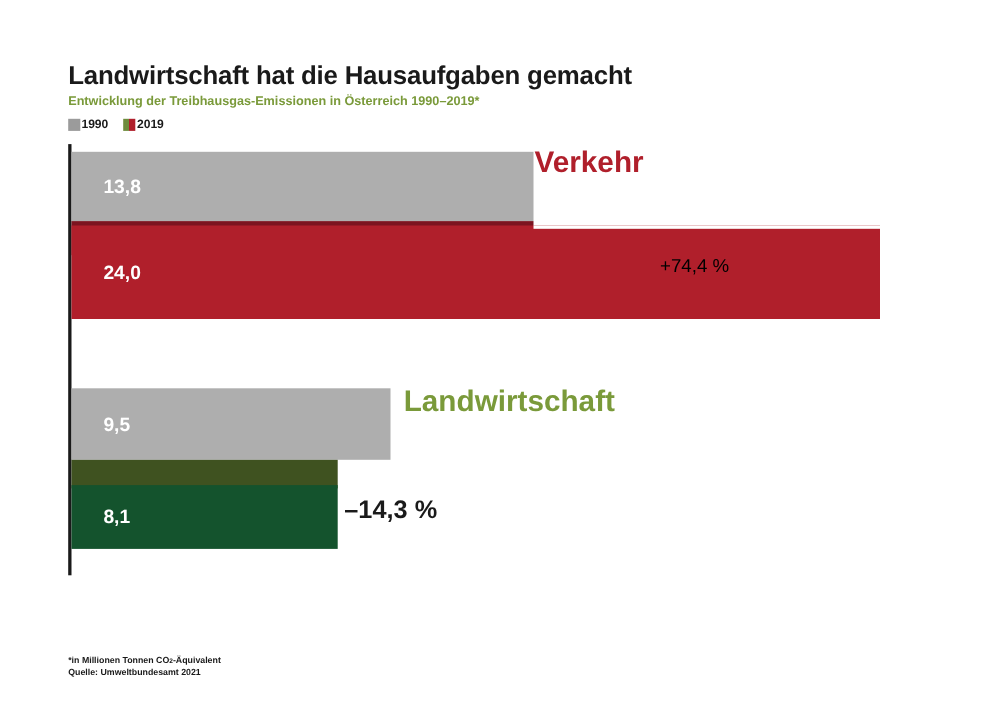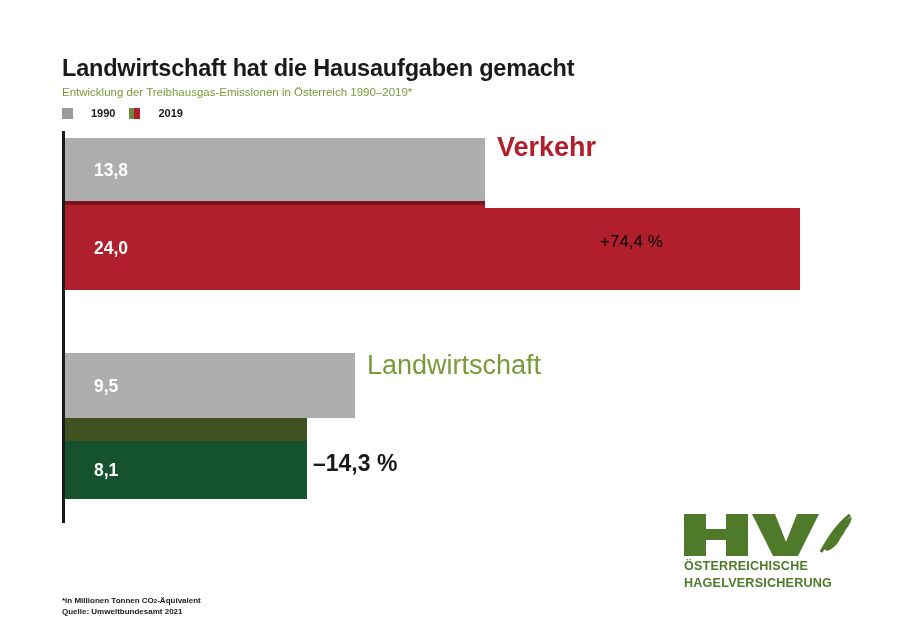--- a/index.html
+++ b/index.html
@@ -31,38 +31,38 @@
     font-weight: bold;
     color: #1a1a1a;
     letter-spacing: -0.2px;
     white-space: nowrap;
   }
   .subtitle {
     position: absolute;
     left: 62px;
     top: 86px;
     font-size: 11.5px;
-    font-weight: normal;
+    font-weight: bold;
     color: #7a9a3a;
     white-space: nowrap;
   }
 
   
   .legend {
     position: absolute;
     left: 62px;
     top: 107px;
     display: flex;
     align-items: center;
     gap: 14px;
   }
   .legend-item {
     display: flex;
     align-items: flex-end;
-    gap: 18px;
+    gap: 1px;
   }
   .legend-swatch {
     width: 11px;
     height: 11px;
     display: block;
   }
   .legend-swatch.grey { background: #9b9b9b; }
   .legend-swatch.split {
     background: linear-gradient(to right, #6e8b3d 0 50%, #b01f2b 50% 100%);
   }
@@ -132,21 +132,21 @@
     left: 600px;
     top: 232px;
     font-size: 17px;
     font-weight: normal;
     color: #000000;
     white-space: nowrap;
   }
 
   .cat-verkehr {
     position: absolute;
-    left: 497px;
+    left: 486px;
     top: 132px;
     font-size: 27px;
     font-weight: bold;
     color: #b01f2b;
     white-space: nowrap;
   }
 
   
   .bar-l-1990 {
     top: 353px;
@@ -173,21 +173,21 @@
     font-size: 23px;
     font-weight: bold;
     color: #1a1a1a;
     white-space: nowrap;
   }
   .cat-landwirtschaft {
     position: absolute;
     left: 367px;
     top: 350px;
     font-size: 27px;
-    font-weight: normal;
+    font-weight: bold;
     color: #7a9a3a;
     white-space: nowrap;
   }
 
   
   .footnote {
     position: absolute;
     left: 62px;
     top: 596px;
     font-size: 8px;
@@ -276,31 +276,14 @@
 
   <div class="delta-landwirtschaft">–14,3 %</div>
 
   <div class="footnote">
     <div>
       <span>*in Millionen Tonnen CO</span><span class="sub">2</span><span>-Äquivalent</span>
     </div>
     <div>Quelle: Umweltbundesamt 2021</div>
   </div>
 
-  <div class="logo">
-    <svg class="logo-hv" width="175" height="46" viewBox="0 0 175 46">
-
-      <path d="M2 2 L24 2 L24 17 L44 17 L44 2 L66 2 L66 44 L44 44 L44 28 L24 28 L24 44 L2 44 Z" fill="#4e7a2a"></path>
-
-      <path d="M70 2 L93 2 L104 30 L115 2 L137 2 L116 44 L91 44 Z" fill="#4e7a2a"></path>
-
-      <path d="M139 40 C146 28 154 14 168 3" stroke="#4e7a2a" stroke-width="3.2" fill="none"></path>
-      <path d="M152 21 C156 13 162 8 170 5 C168 14 163 20 155 23 Z" fill="#4e7a2a"></path>
-      <path d="M147 29 C151 21 157 16 165 13 C163 22 158 28 150 31 Z" fill="#4e7a2a"></path>
-      <path d="M142 37 C146 29 152 24 160 21 C158 30 153 36 145 39 Z" fill="#4e7a2a"></path>
-    </svg>
-    <div class="logo-text">
-      <div>ÖSTERREICHISCHE</div>
-      <div>HAGELVERSICHERUNG</div>
-    </div>
-  </div>
 
 </div>
 
 </body></html>

